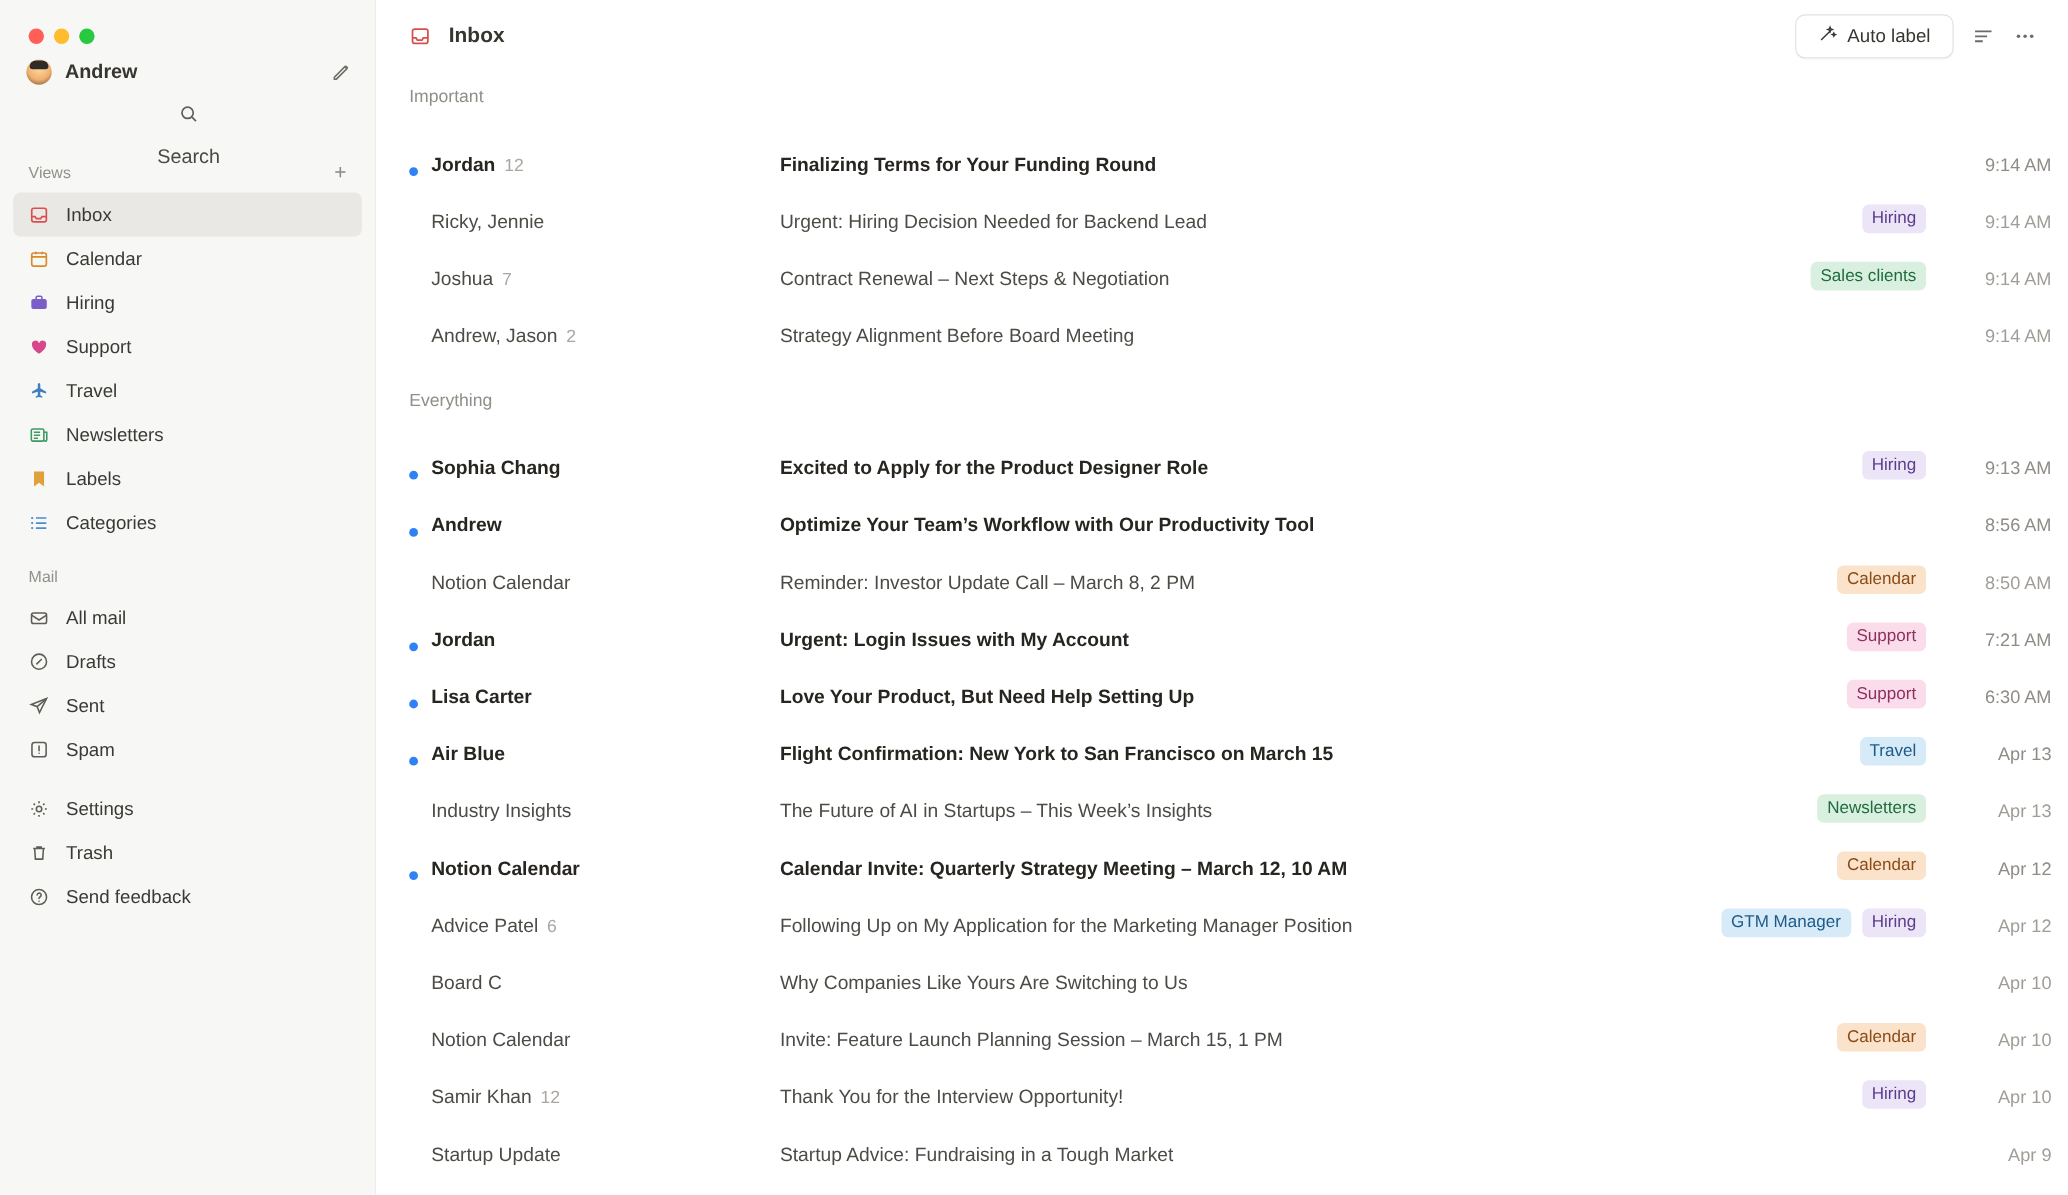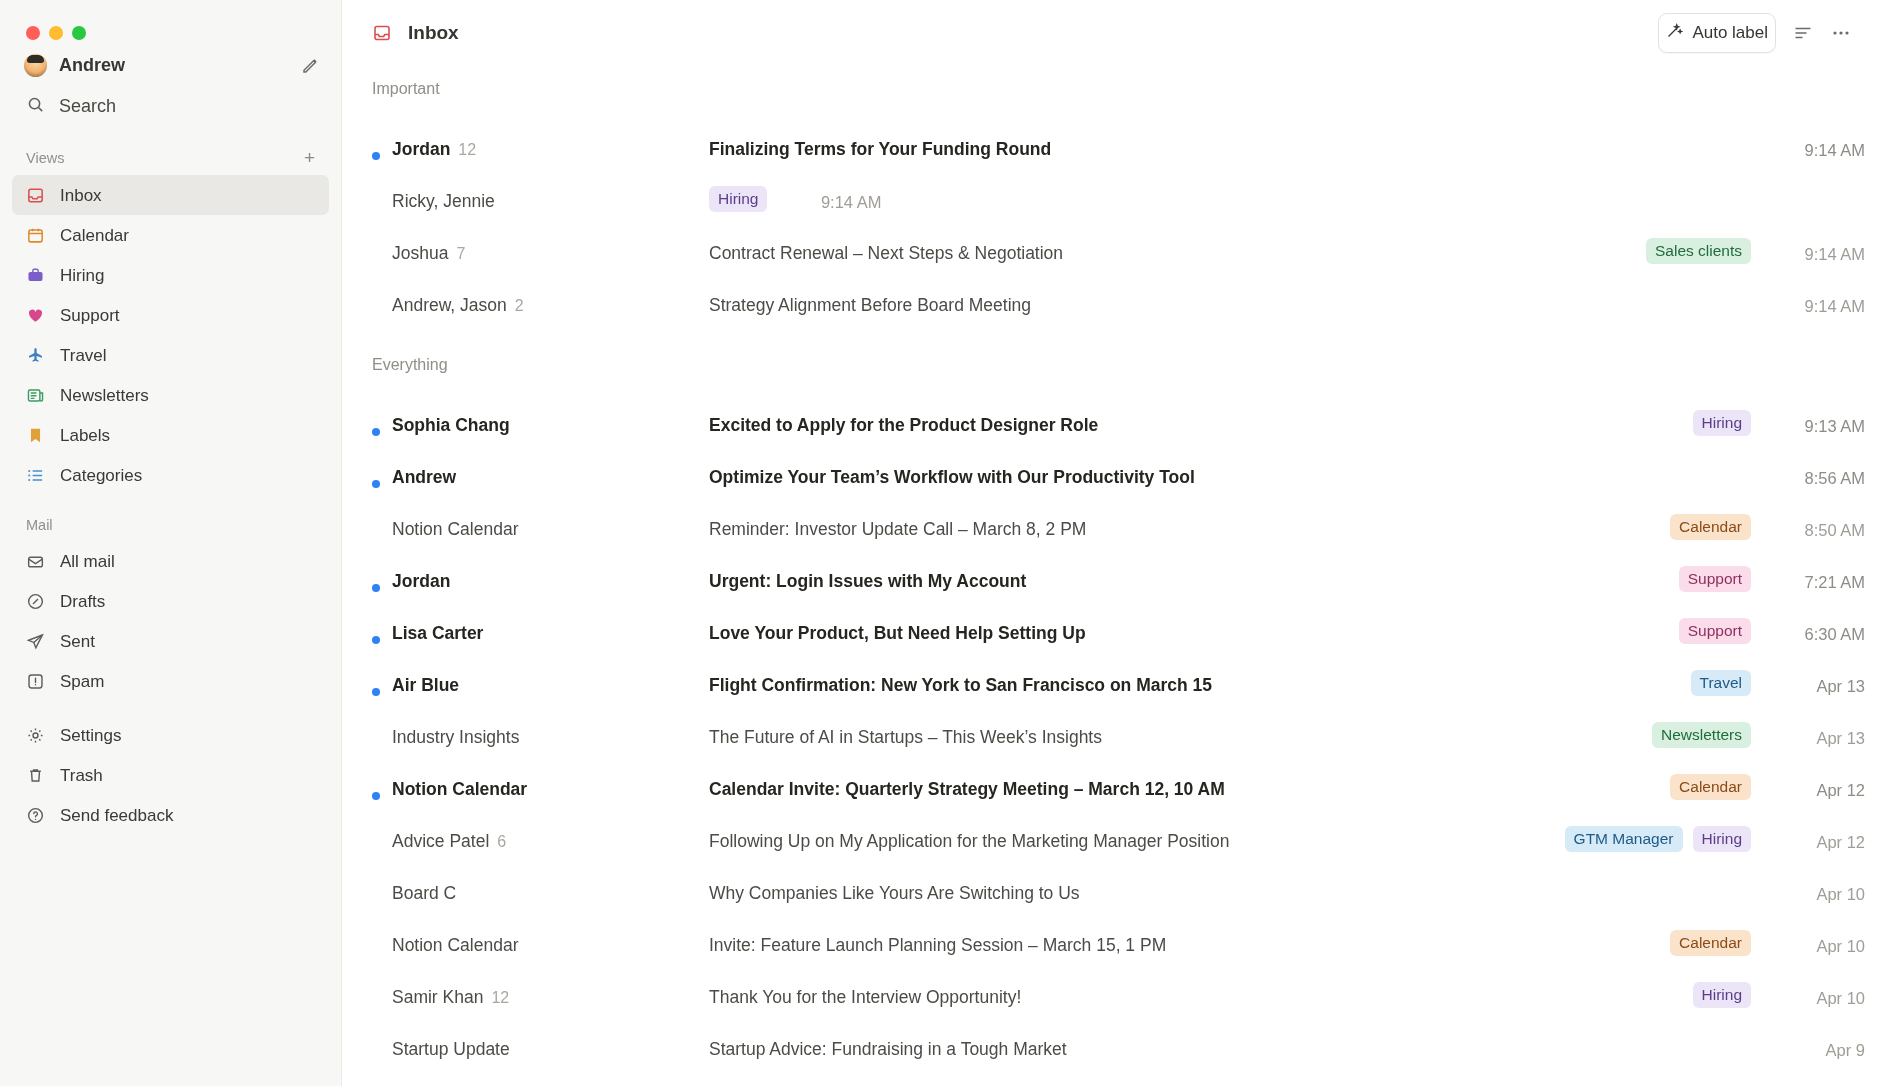--- a/index.html
+++ b/index.html
@@ -65,20 +65,21 @@
   }
   .compose-icon { color: #6f6d66; display: flex; align-items: center; }
 
   .search-row {
     display: flex;
     align-items: center;
     gap: 14px;
     padding: 8px 24px 8px 26px;
     height: 40px;
     color: #5f5d57;
+    flex-direction: column;
   }
   .search-row .label { font-size: 18px; color: #4a4842; }
 
   .section-label {
     font-size: 14.5px;
     color: #93908a;
     padding: 22px 0 8px 26px;
     font-weight: 400;
     display: flex;
     align-items: center;
@@ -130,21 +131,21 @@
     font-weight: 600;
     color: #37352f;
   }
   .topbar .mail-ico { display: flex; align-items: center; margin-right: 4px; }
   .topbar .right { margin-left: auto; display: flex; align-items: center; gap: 16px; }
   .auto-label-btn {
     display: flex; align-items: center; gap: 9px;
     border: 1px solid #e3e1dd;
     border-radius: 9px;
     height: 40px;
-    padding: 0 7px;
+    padding: 0 20px;
     font-size: 17px;
     color: #37352f;
     background: #fff;
     box-shadow: 0 1px 1px rgba(0,0,0,0.03);
   }
   .icon-btn { color: #6d6b65; display: flex; align-items: center; }
 
   .list { flex: 1; overflow: hidden; padding-bottom: 4px; }
 
   .group-header {
@@ -457,20 +458,21 @@
             </span>
             <span class="subject">Finalizing Terms for Your Funding Round</span>
             <span class="tags"></span>
             <span class="time">9:14 AM</span>
           </div>
           <div class="row">
             <span class="bullet"></span>
             <span class="sender">
               <span class="name">Ricky, Jennie</span>
             </span>
+            <span class="subject">Urgent: Hiring Decision Needed for Backend Lead</span>
             <span class="tags">
               <span class="tag hiring">Hiring</span>
             </span>
             <span class="time">9:14 AM</span>
           </div>
           <div class="row">
             <span class="bullet"></span>
             <span class="sender">
               <span class="name">Joshua</span>
               <span class="count">7</span>

